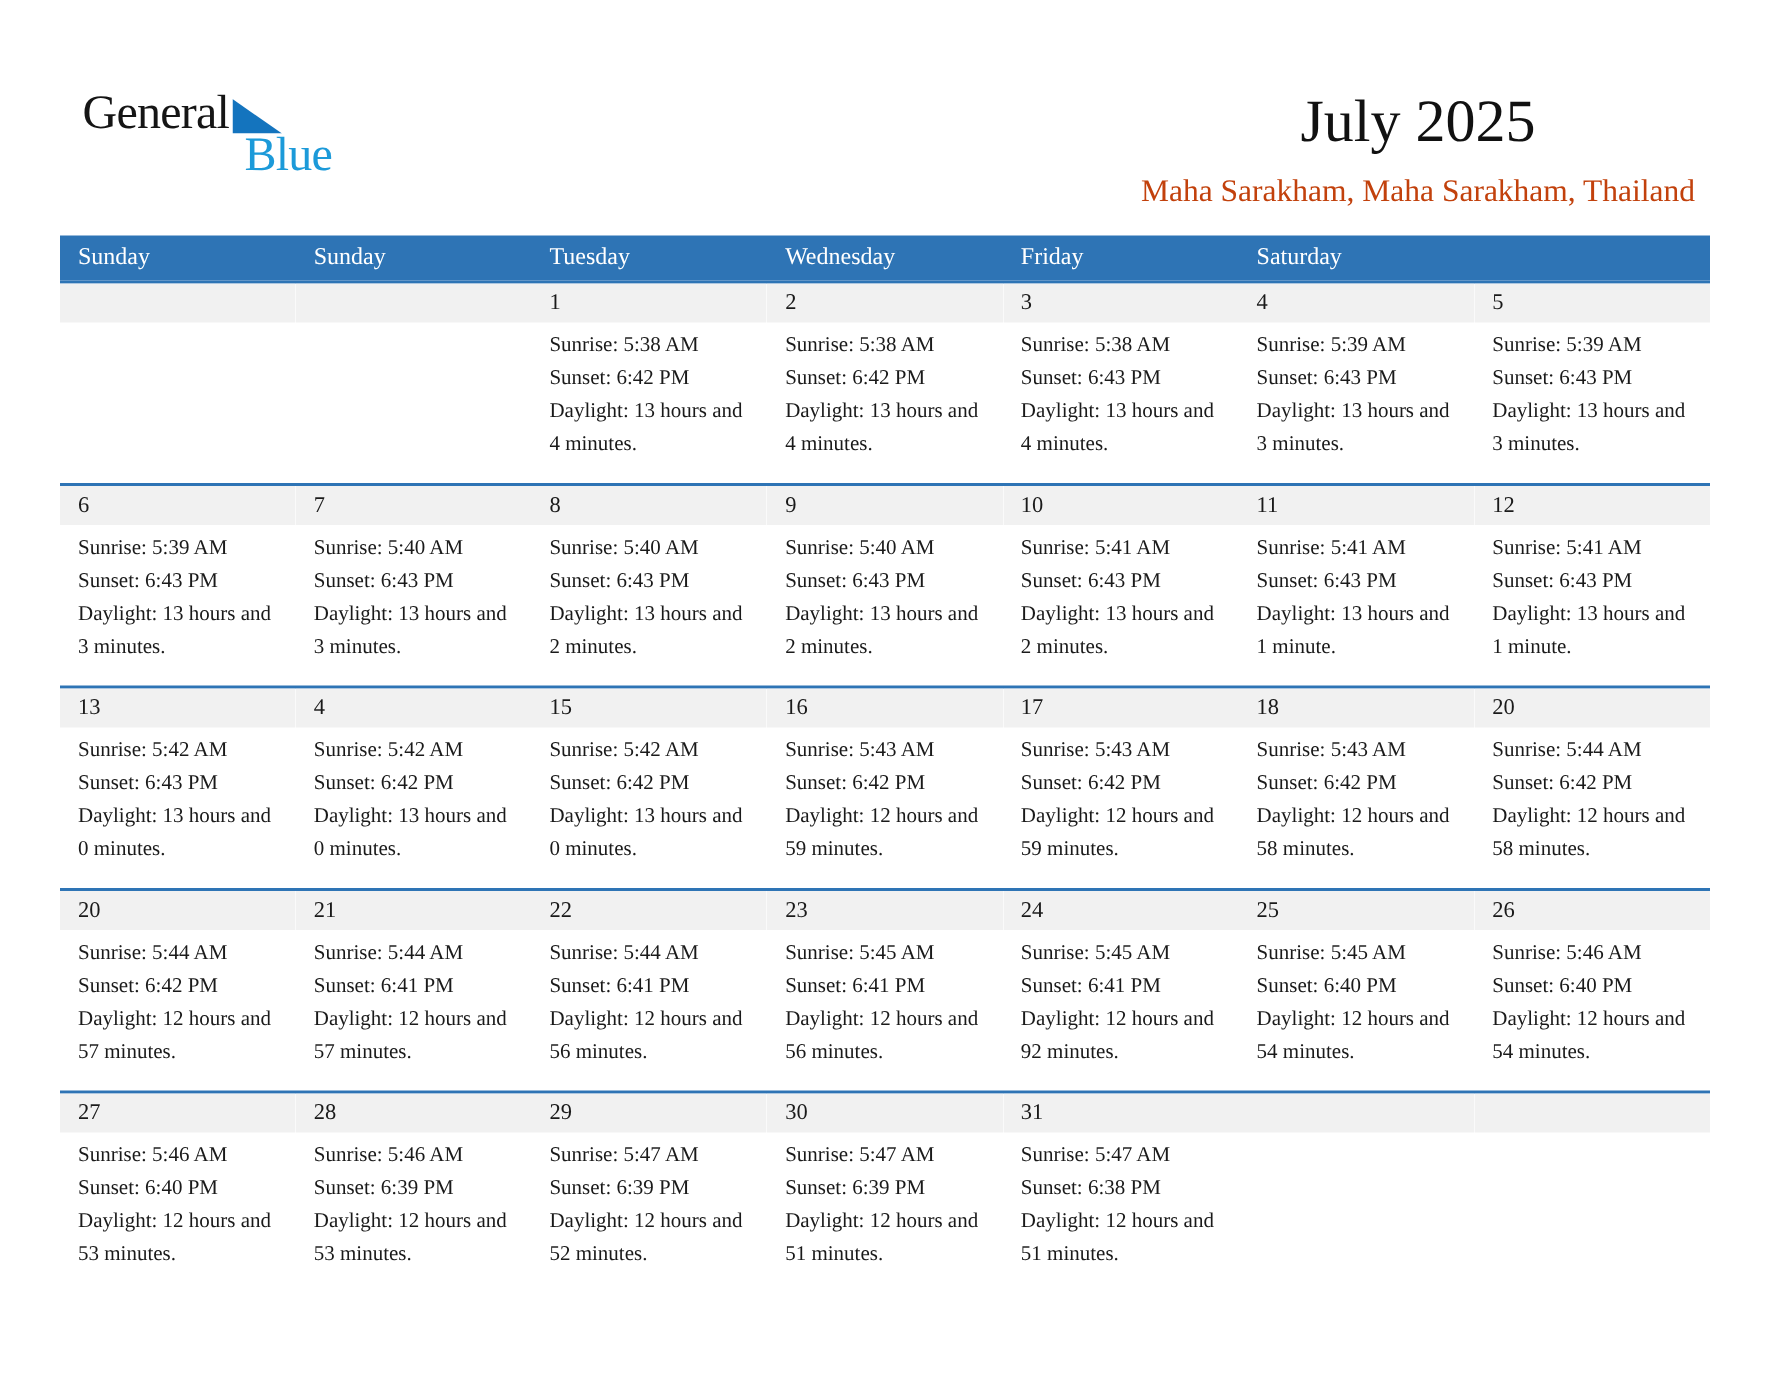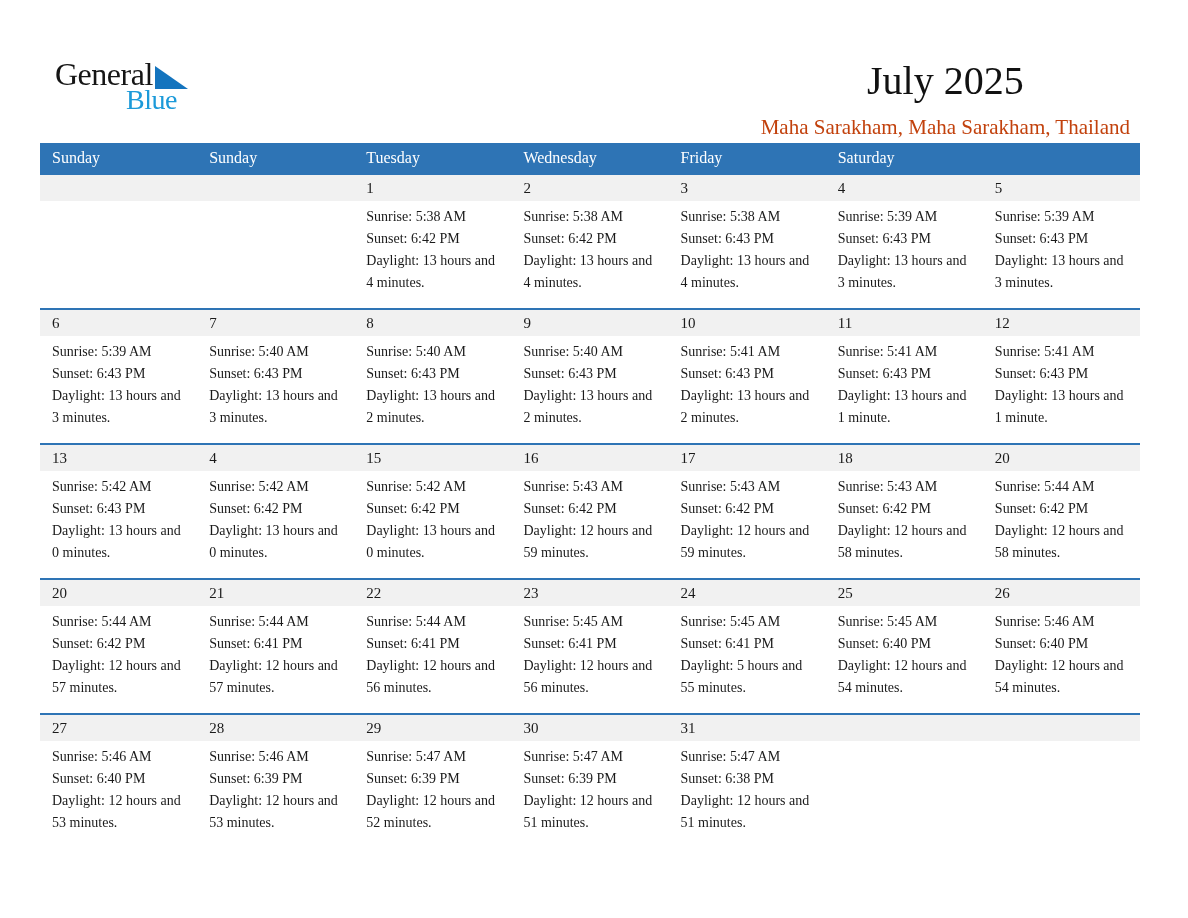--- a/index.html
+++ b/index.html
@@ -11,30 +11,30 @@
     overflow:hidden;
   }
   
   .logo{position:absolute;left:55px;top:58px;line-height:1;}
   .logo-top{display:flex;align-items:flex-end;}
   .logo-general{
     font-size:32px;color:#151515;letter-spacing:-0.5px;font-weight:500;
   }
   .logo-tri{display:inline-block;margin-left:2px;margin-bottom:1px;}
   .logo-blue{
-    font-size:28px;font-weight:500;letter-spacing:-0.5px;
+    font-size:32px;font-weight:500;letter-spacing:-0.5px;
     color:var(--logo-blue);
-    margin-left:71px;margin-top:-4px;
+    margin-left:108px;margin-top:-4px;
   }
   
   .titles{position:absolute;right:58px;top:58px;text-align:center;}
   .page-title{font-size:40px;color:#111;line-height:46px;}
   .page-subtitle{font-size:21px;color:#c2410c;line-height:30px;margin-top:8px;}
   
-  .calendar{position:absolute;left:40px;top:143px;width:1100px;}
+  .calendar{position:absolute;left:40px;top:157px;width:1100px;}
   .weekday-row{
     display:grid;grid-template-columns:repeat(7,1fr);
     background:var(--header-blue);height:30px;
   }
   .weekday-cell{
     color:#ffffff;font-size:16px;line-height:30px;padding-left:12px;
     white-space:nowrap;overflow:hidden;
   }
   .week-row{
     display:grid;grid-template-columns:repeat(7,1fr);
@@ -279,21 +279,21 @@
               <div class="day-line">Sunrise: 5:45 AM</div>
               <div class="day-line">Sunset: 6:41 PM</div>
               <div class="day-line">Daylight: 12 hours and 56 minutes.</div>
             </div>
           </div>
           <div class="day-cell">
             <div class="day-num">24</div>
             <div class="day-body">
               <div class="day-line">Sunrise: 5:45 AM</div>
               <div class="day-line">Sunset: 6:41 PM</div>
-              <div class="day-line">Daylight: 5 hours and 55 minutes.</div>
+              <div class="day-line">Daylight: 12 hours and 92 minutes.</div>
             </div>
           </div>
           <div class="day-cell">
             <div class="day-num">25</div>
             <div class="day-body">
               <div class="day-line">Sunrise: 5:45 AM</div>
               <div class="day-line">Sunset: 6:40 PM</div>
               <div class="day-line">Daylight: 12 hours and 54 minutes.</div>
             </div>
           </div>

